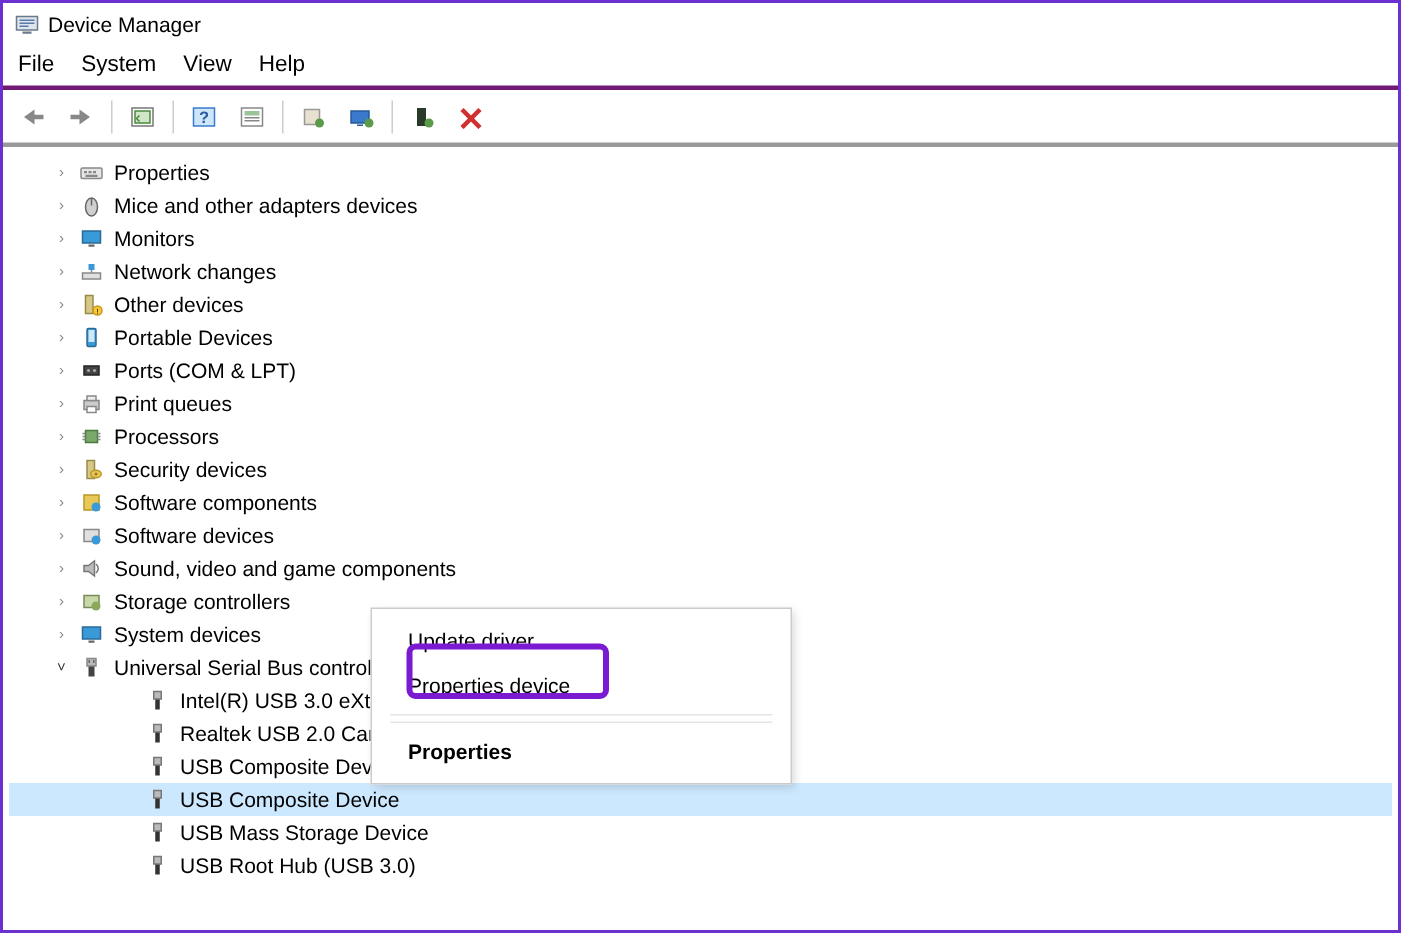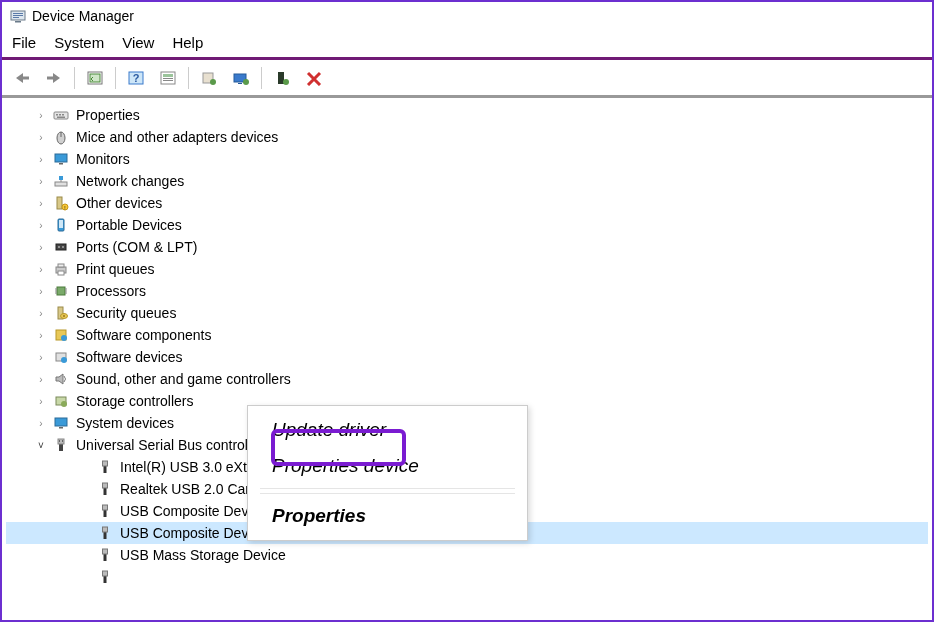--- a/index.html
+++ b/index.html
@@ -73,22 +73,21 @@
   left: 245px;
   top: 403px;
   width: 281px;
   background: #fff;
   border: 1px solid #ccc;
   box-shadow: 2px 2px 6px rgba(0,0,0,0.15);
   padding: 6px 0;
 }
 .ctx .mi {
   padding: 7px 24px;
-  font-size: 19px;
-  font-style: italic;
+  font-size: 14px;
 }
 .ctx hr { border: none; border-top: 1px solid #e5e5e5; margin: 4px 12px; }
 .ctx .bold { font-weight: 600; }
 .highlight {
   position: absolute;
   border: 4px solid #7a1bd1;
   border-radius: 6px;
   pointer-events: none;
 }
 </style>
@@ -284,21 +283,21 @@
     </div>
     <div class="node">
       <span class="chev" style="transform: none; color: rgb(136, 136, 136);">›</span>
       <span class="ico">
         <svg width="16" height="16" viewBox="0 0 16 16">
           <rect x="5" y="2" width="5" height="12" fill="#d8c888" stroke="#9a8a48"></rect>
           <ellipse cx="11" cy="11" rx="3.5" ry="2.5" fill="#e8c858" stroke="#b89828"></ellipse>
           <circle cx="11" cy="11" r="1" fill="#9a7818"></circle>
         </svg>
       </span>
-      <span>Security queues</span>
+      <span>Security devices</span>
     </div>
     <div class="node">
       <span class="chev" style="transform: none; color: rgb(136, 136, 136);">›</span>
       <span class="ico">
         <svg width="16" height="16" viewBox="0 0 16 16">
           <rect x="3" y="3" width="10" height="10" fill="#e8c858" stroke="#b89828"></rect>
           <circle cx="11" cy="11" r="3" fill="#3a9ad8"></circle>
         </svg>
       </span>
       <span>Software components</span>
@@ -314,21 +313,21 @@
       <span>Software devices</span>
     </div>
     <div class="node">
       <span class="chev" style="transform: none; color: rgb(136, 136, 136);">›</span>
       <span class="ico">
         <svg width="16" height="16" viewBox="0 0 16 16">
           <path d="M3 6 L6 6 L10 3 L10 13 L6 10 L3 10 Z" fill="#bbb" stroke="#777"></path>
           <path d="M11 5 Q14 8 11 11" fill="none" stroke="#777"></path>
         </svg>
       </span>
-      <span>Sound, other and game controllers</span>
+      <span>Sound, video and game components</span>
     </div>
     <div class="node">
       <span class="chev" style="transform: none; color: rgb(136, 136, 136);">›</span>
       <span class="ico">
         <svg width="16" height="16" viewBox="0 0 16 16">
           <rect x="3" y="4" width="10" height="8" fill="#c8d8a8" stroke="#7a8a5a"></rect>
           <circle cx="11" cy="11" r="3" fill="#8aaa5a"></circle>
         </svg>
       </span>
       <span>Storage controllers</span>
@@ -406,20 +405,21 @@
       <span>USB Mass Storage Device</span>
     </div>
     <div class="node child">
       <span class="chev"></span>
       <span class="ico">
         <svg width="16" height="16" viewBox="0 0 16 16">
           <rect x="6.5" y="7" width="3" height="7" fill="#333"></rect>
           <rect x="5.5" y="2" width="5" height="5" fill="#bbb" stroke="#777"></rect>
         </svg>
       </span>
+      <span>USB Root Hub (USB 3.0)</span>
     </div>
   </div>
 
 <div class="ctx">
   <div class="mi">Update driver</div>
   <div class="mi">Properties device</div>
   <hr>
   <hr>
   <div class="mi bold">Properties</div>
 </div>

